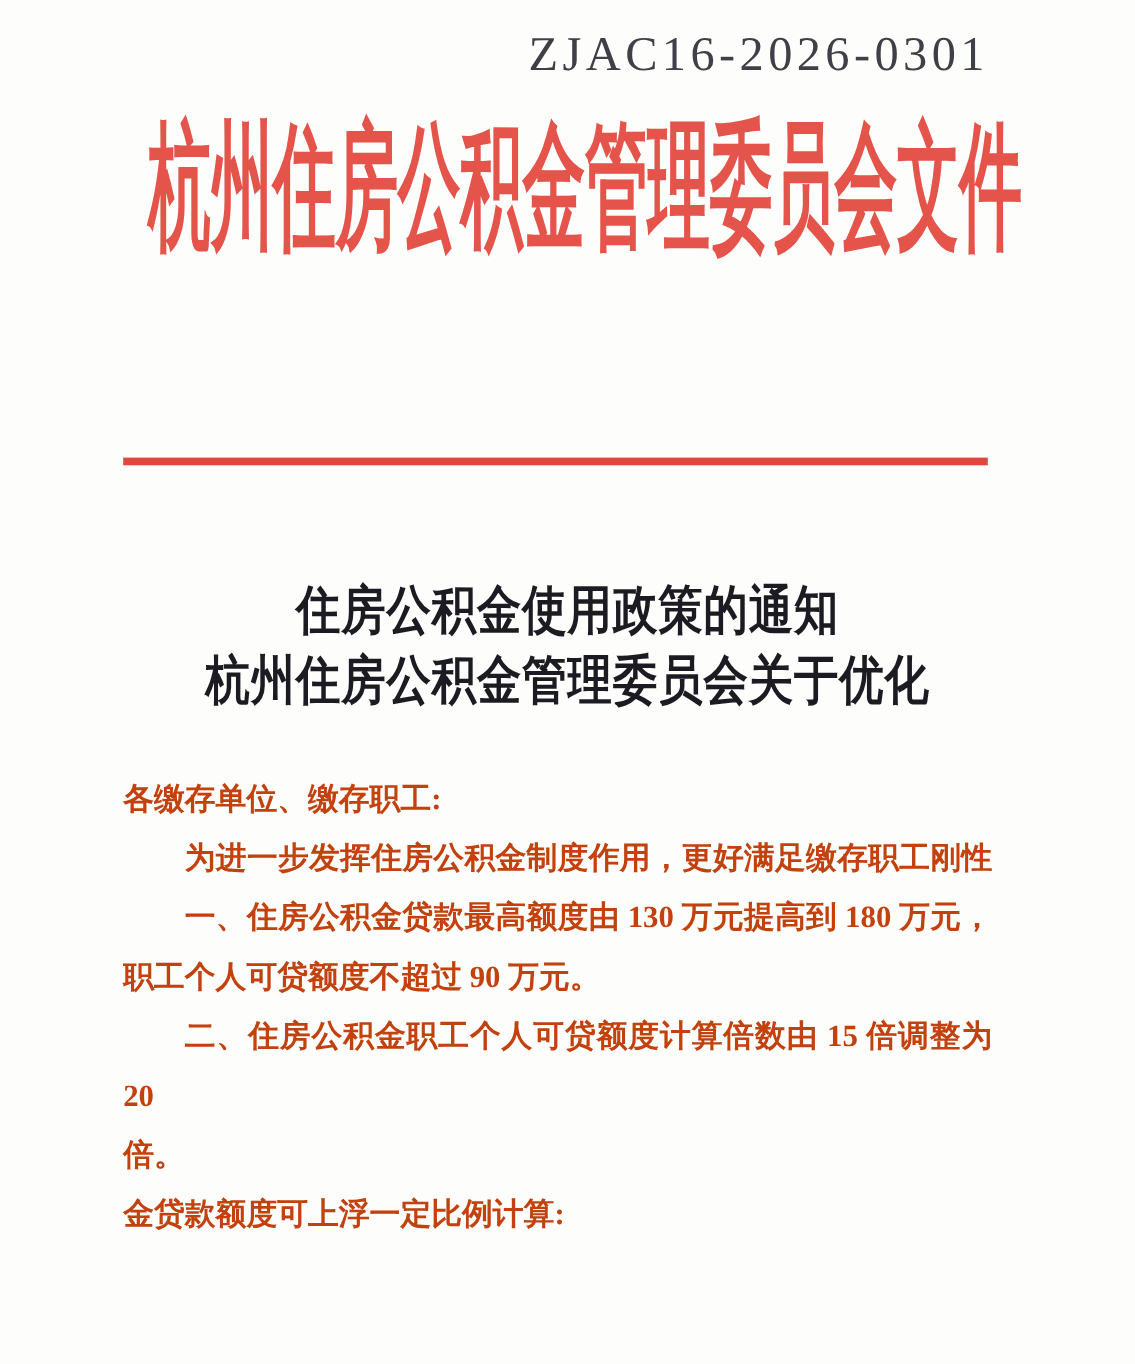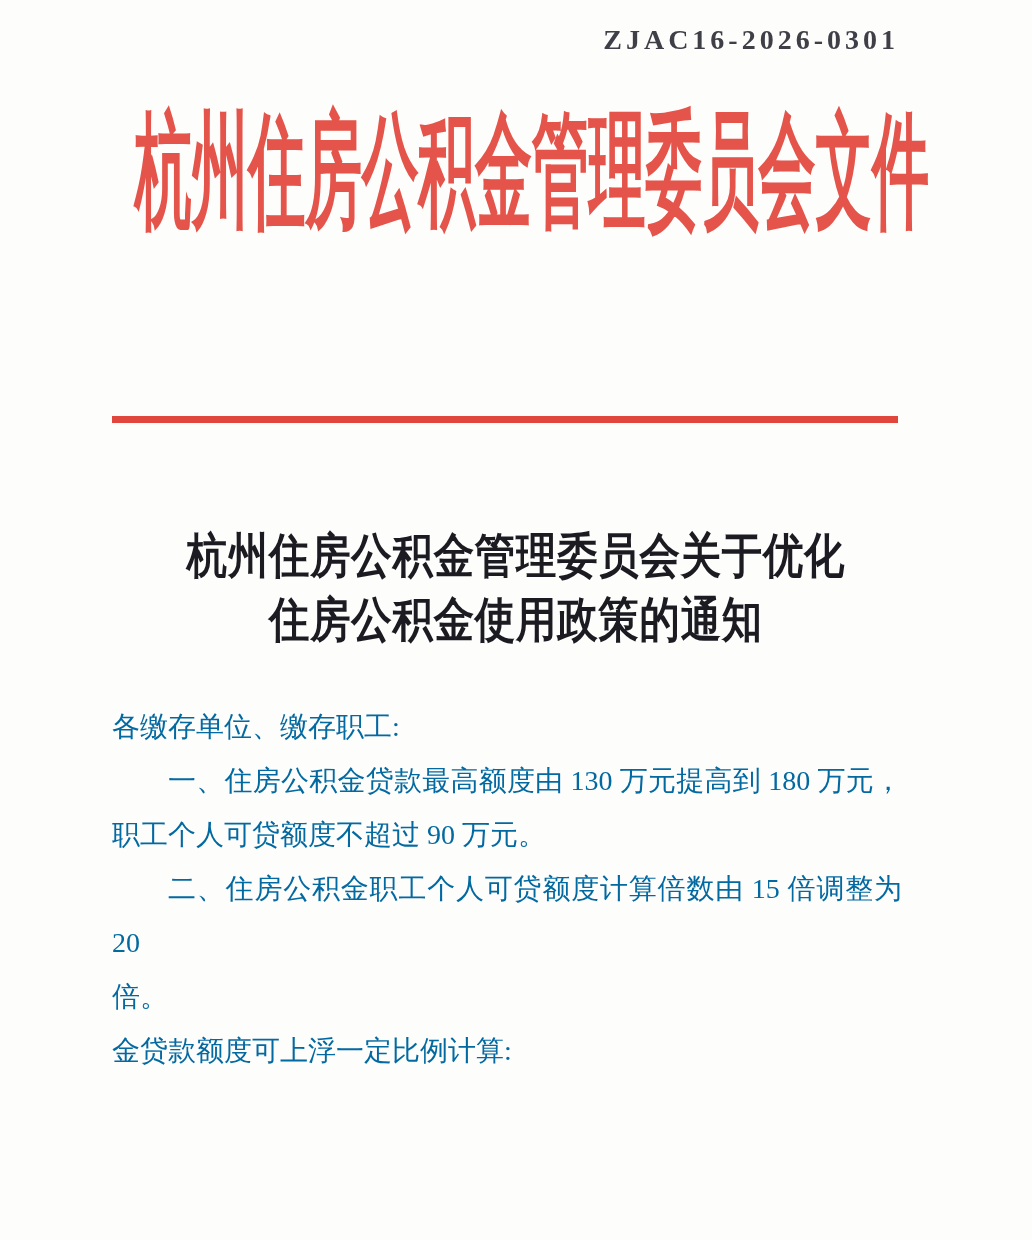--- a/index.html
+++ b/index.html
@@ -15,25 +15,24 @@
     margin: 0 auto;
     background: #fdfdfc;
     overflow: hidden;
     font-family: "Liberation Serif", "DejaVu Serif", serif;
     color: #2d2d34;
   }
   .doc-code {
     position: absolute;
     top: 24px;
     right: 133px;
-    font-size: 28px;
+    font-size: 44px;
     letter-spacing: 4px;
     color: #3f3f47;
     white-space: nowrap;
-    font-weight: bold;
   }
   .masthead {
     position: absolute;
     top: 104px;
     left: 16px;
     width: 100%;
     display: flex;
     justify-content: center;
   }
   .masthead-text {
@@ -82,21 +81,22 @@
     white-space: nowrap;
     letter-spacing: 1px;
   }
   .body-block {
     position: absolute;
     top: 700px;
     left: 112px;
     width: 790px;
     font-size: 28px;
     line-height: 54px;
-    color: #0369a1;
+    color: #c2410c;
+    font-weight: bold;
   }
   .line {
     min-height: 54px;
     white-space: nowrap;
   }
   .line.indent {
     text-indent: 2em;
   }
   .line.j {
     white-space: normal;
@@ -113,29 +113,30 @@
 
   <div class="masthead">
     <span class="masthead-text">杭州住房公积金管理委员会文件</span>
   </div>
 
 
   <div class="red-rule"></div>
 
   <div class="title-block">
     <div class="title-line">
-      <span>杭州住房公积金管理委员会关于优化</span>
+      <span>住房公积金使用政策的通知</span>
     </div>
     <div class="title-line">
-      <span>住房公积金使用政策的通知</span>
+      <span>杭州住房公积金管理委员会关于优化</span>
     </div>
   </div>
 
   <div class="body-block">
     <div class="line">各缴存单位、缴存职工:</div>
+    <div class="line indent j">为进一步发挥住房公积金制度作用，更好满足缴存职工刚性</div>
     <div class="line indent j">一、住房公积金贷款最高额度由 130 万元提高到 180 万元，</div>
     <div class="line">职工个人可贷额度不超过 90 万元。</div>
     <div class="line indent j">二、住房公积金职工个人可贷额度计算倍数由 15 倍调整为 20</div>
     <div class="line">倍。</div>
     <div class="line">金贷款额度可上浮一定比例计算:</div>
 
   </div>
 
 </div>
 

